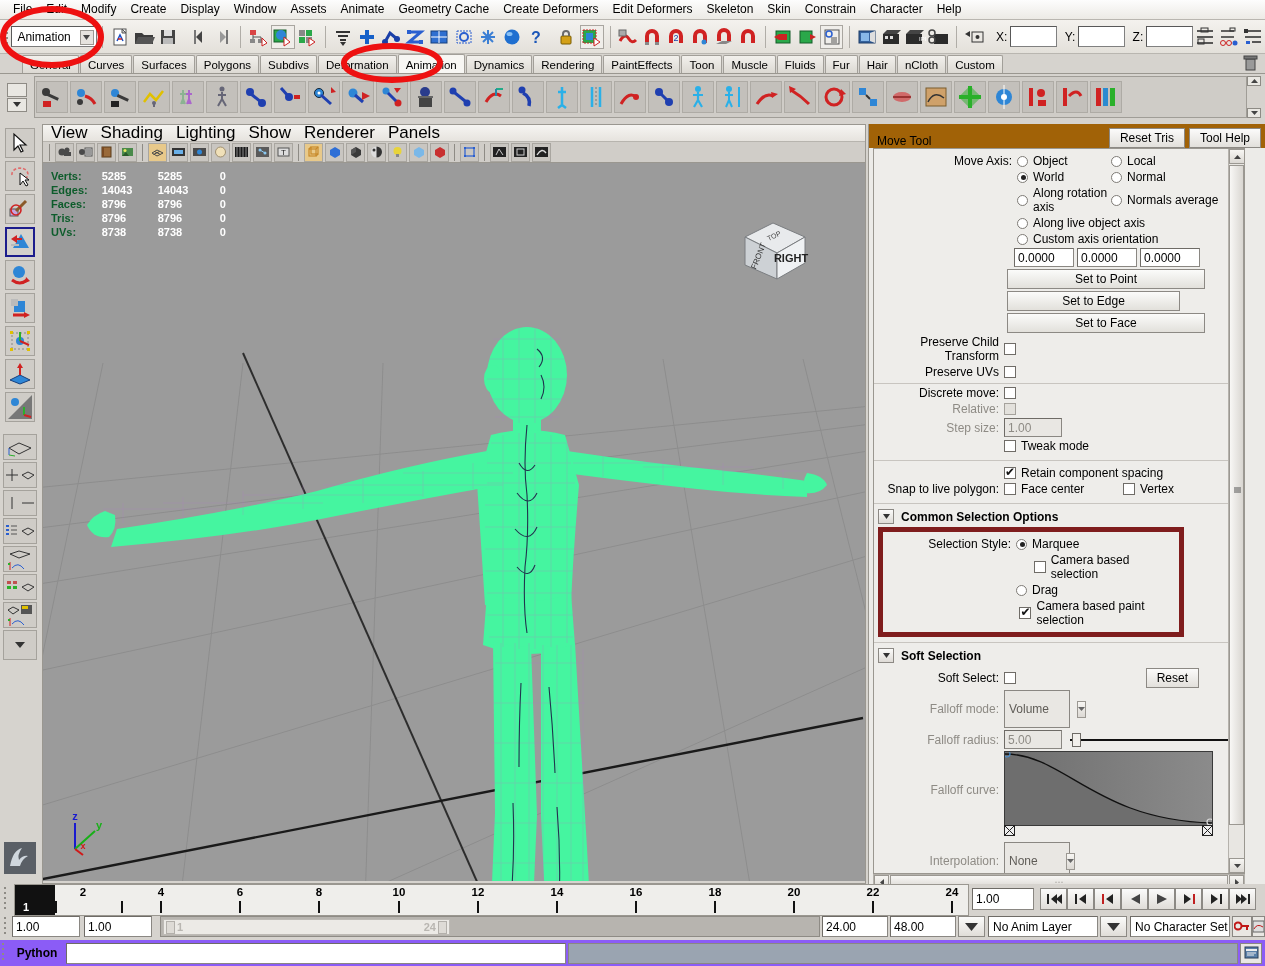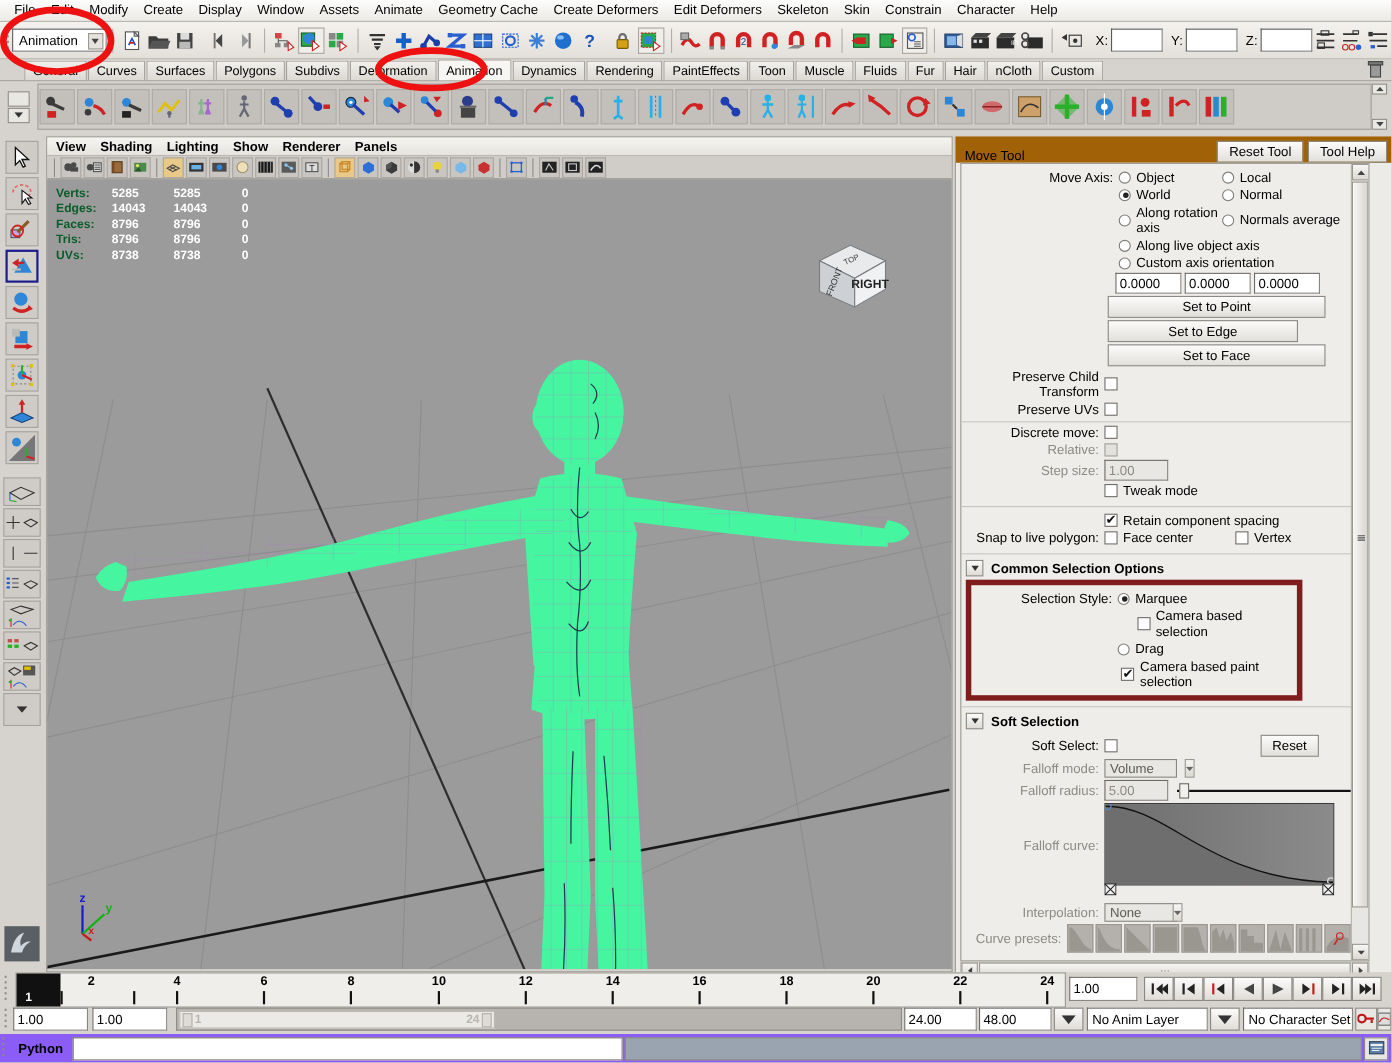--- a/index.html
+++ b/index.html
@@ -113,21 +113,21 @@
   .mayalogo { position:absolute; bottom:10px; left:4px; width:32px;height:32px;
      background:#5a5f66;display:flex;align-items:center;justify-content:center; }
 
   
   .vpwrap {
     position:absolute; top:124px; left:42px; width:824px; height:760px;
     background:#d6d3ce; border:1px solid #9a9790;
   }
   .vpmenu { height:17px; display:flex; align-items:center; padding-left:8px;
      background:linear-gradient(#f6f5f2,#e6e3de); border-bottom:1px solid #b7b4ae; }
-  .vpmenu span { font-size:12px; margin-right:13px; cursor:default;font-weight:bold;}
+  .vpmenu span { font-size:17px; margin-right:13px; cursor:default;}
   .vptools { height:21px; background:#d0cdc8; display:flex;align-items:center;
      padding-left:2px; border-bottom:1px solid #9a9790;}
   .vpt { width:19px;height:19px;margin:0 1px;border:1px solid #a9a6a0;
      display:flex;align-items:center;justify-content:center;background:#c9c6c1;}
   .vpt.on { background:#e8c98a; }
   .vpsep { width:1px;height:17px;background:#8e8b85;margin:0 4px; }
   .canvas {
     position:relative; width:822px; height:718px; overflow:hidden;
     background: linear-gradient(#9b9b9b 0%, #9b9b9b 46%, #a6a6a6 46%, #8e8e8e 100%);
   }
@@ -176,21 +176,21 @@
      display:inline-block;position:relative;margin-right:5px;flex:none; }
   .chk.on::after { content:'\2714'; position:absolute; left:0px; top:-3px;
      font-size:12px; color:#111; }
   .chk.dim { background:#e3e1dc; border-color:#a5a29c; }
   .rlabel { font-size:12px; }
   .numf { background:#fff; border:1px solid #8a8782; border-top-color:#6e6b66;
      border-left-color:#6e6b66; font-size:12px; padding:1px 3px; height:19px;
      display:flex;align-items:center; }
   .numf.dim { background:#e9e7e3; color:#8e8b85; }
   .wbtn { width:100%; display:block; text-align:center; }
-  .dropdown { height:17px; border:1px solid #8a8782; background:#e9e7e3;
+  .dropdown { height:38px; border:1px solid #8a8782; background:#e9e7e3;
      display:flex; align-items:center; font-size:12px; color:#5f5c57; padding-left:4px;gap:28px;}
   .dropdown .dd { width:18px;height:17px;margin-left:auto;margin-right:1px;
      background:linear-gradient(#f7f6f3,#dcd9d4); border:1px solid #9b9892;
      display:flex;align-items:center;justify-content:center;font-size:8px;color:#555;}
   .slider { flex:1; height:14px; position:relative; }
   .slider .track { position:absolute; left:0; right:0; top:6px; height:2px; background:#111; }
   .slider .knob { position:absolute; left:2px; top:0px; width:9px;height:14px;
      background:#f2f0ec; border:1px solid #6e6b66; }
   .falloffbox { width:209px;height:75px; border:1px solid #3a3a3a;
      background:linear-gradient(90deg,#6e6e6e,#8b8b8b); position:relative; }
@@ -1367,21 +1367,21 @@
           <line x1="14" y1="40" x2="22" y2="46" stroke="#d01818" stroke-width="2"></line>
           <text x="22" y="40" font-size="9" font-weight="bold" fill="#d01818" text-anchor="middle" font-family="Liberation Sans">x</text>
         </svg>
       </div>
     </div>
   </div>
 
   <div class="rpanel">
     <div class="rp-head">
       <div class="rp-title">Move Tool</div>
-      <button class="btn" style="margin-right:4px">Reset Tool</button>
+      <button class="btn" style="margin-right:4px">Reset Tris</button>
       <button class="btn">Tool Help</button>
     </div>
 
     <div class="rp-body">
       <div style="position:absolute;left:0;top:0;width:356px;height:726px;overflow:hidden">
 
         <div class="sect">
 
           <div class="row">
             <div class="lab" style="width:143px">Move Axis:</div>

